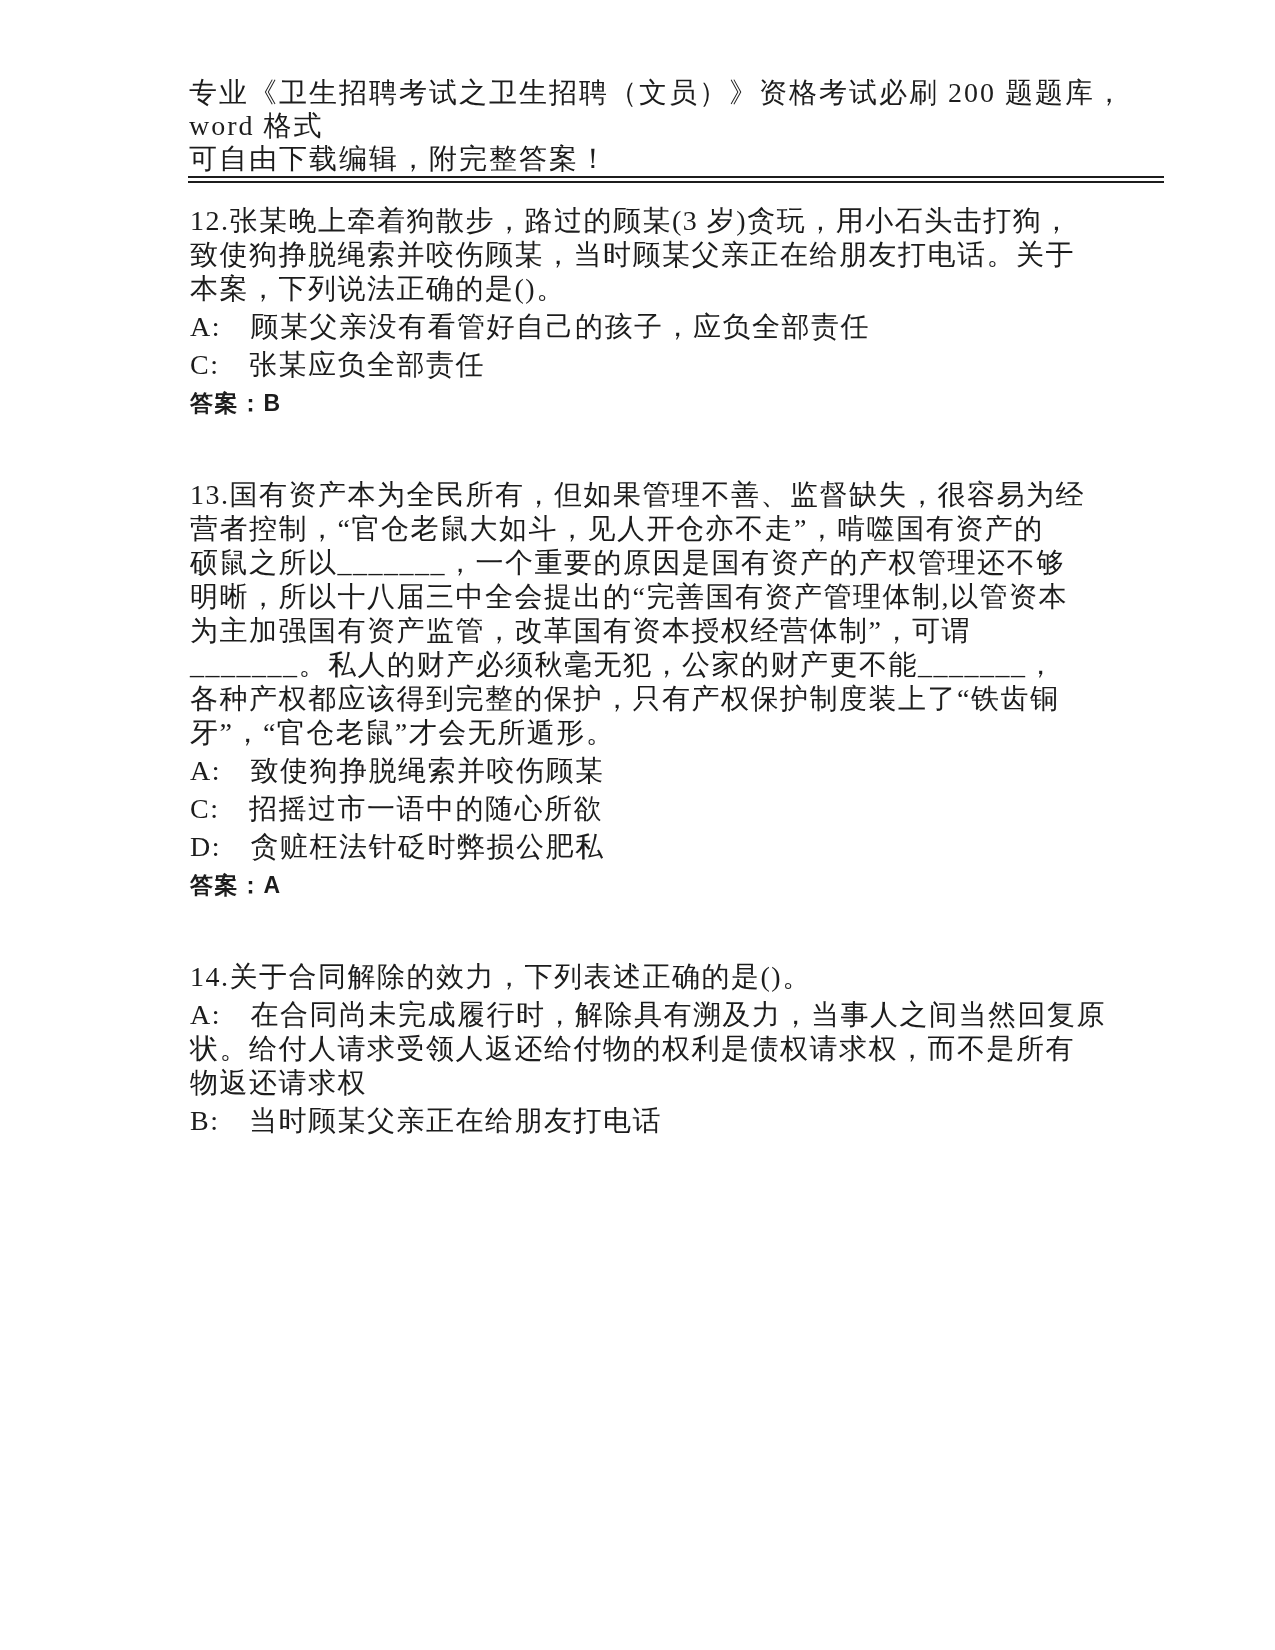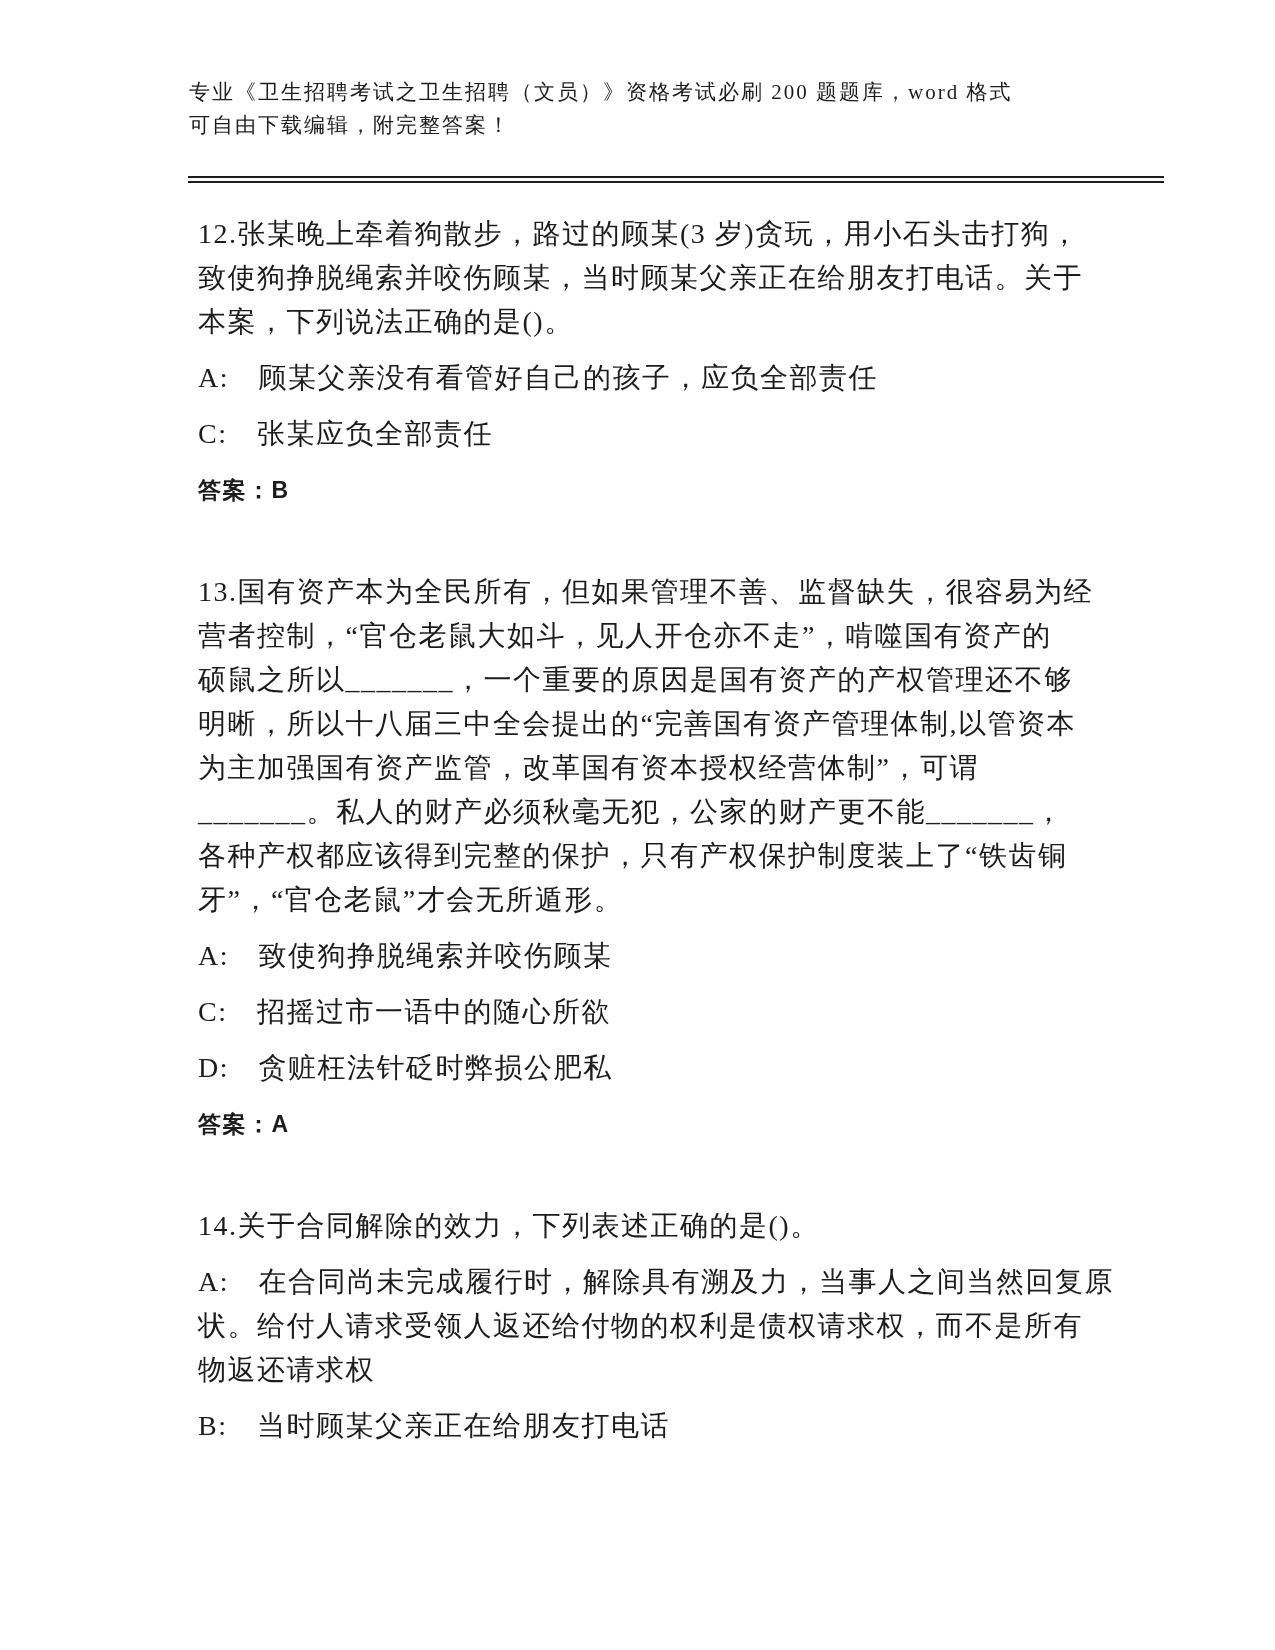--- a/index.html
+++ b/index.html
@@ -13,21 +13,21 @@
     overflow: hidden;
   }
   .doc-header {
     position: absolute;
     left: 189px;
     top: 76px;
     width: 980px;
   }
   .header-text {
     margin: 0;
-    font-size: 21px;
+    font-size: 28px;
     line-height: 33px;
     letter-spacing: 2px;
     white-space: pre-line;
   }
   .header-rule {
     position: absolute;
     left: 188px;
     top: 176px;
     width: 976px;
     height: 3px;
@@ -35,23 +35,23 @@
     border-bottom: 2px solid #1c1c1c;
   }
   .doc-body {
     position: absolute;
     left: 186px;
     top: 200px;
     width: 1000px;
   }
   .question { margin: 0 0 58px 0; }
   .question p {
-    margin: 12px;
+    margin: 4px;
     font-size: 28px;
-    line-height: 44px;
+    line-height: 34px;
     letter-spacing: 1.5px;
     white-space: pre-line;
   }
   .question p.answer {
     font-family: "Liberation Sans", "DejaVu Sans", sans-serif;
     font-weight: 700;
     font-size: 23px;
   }
 </style>
 </head>

